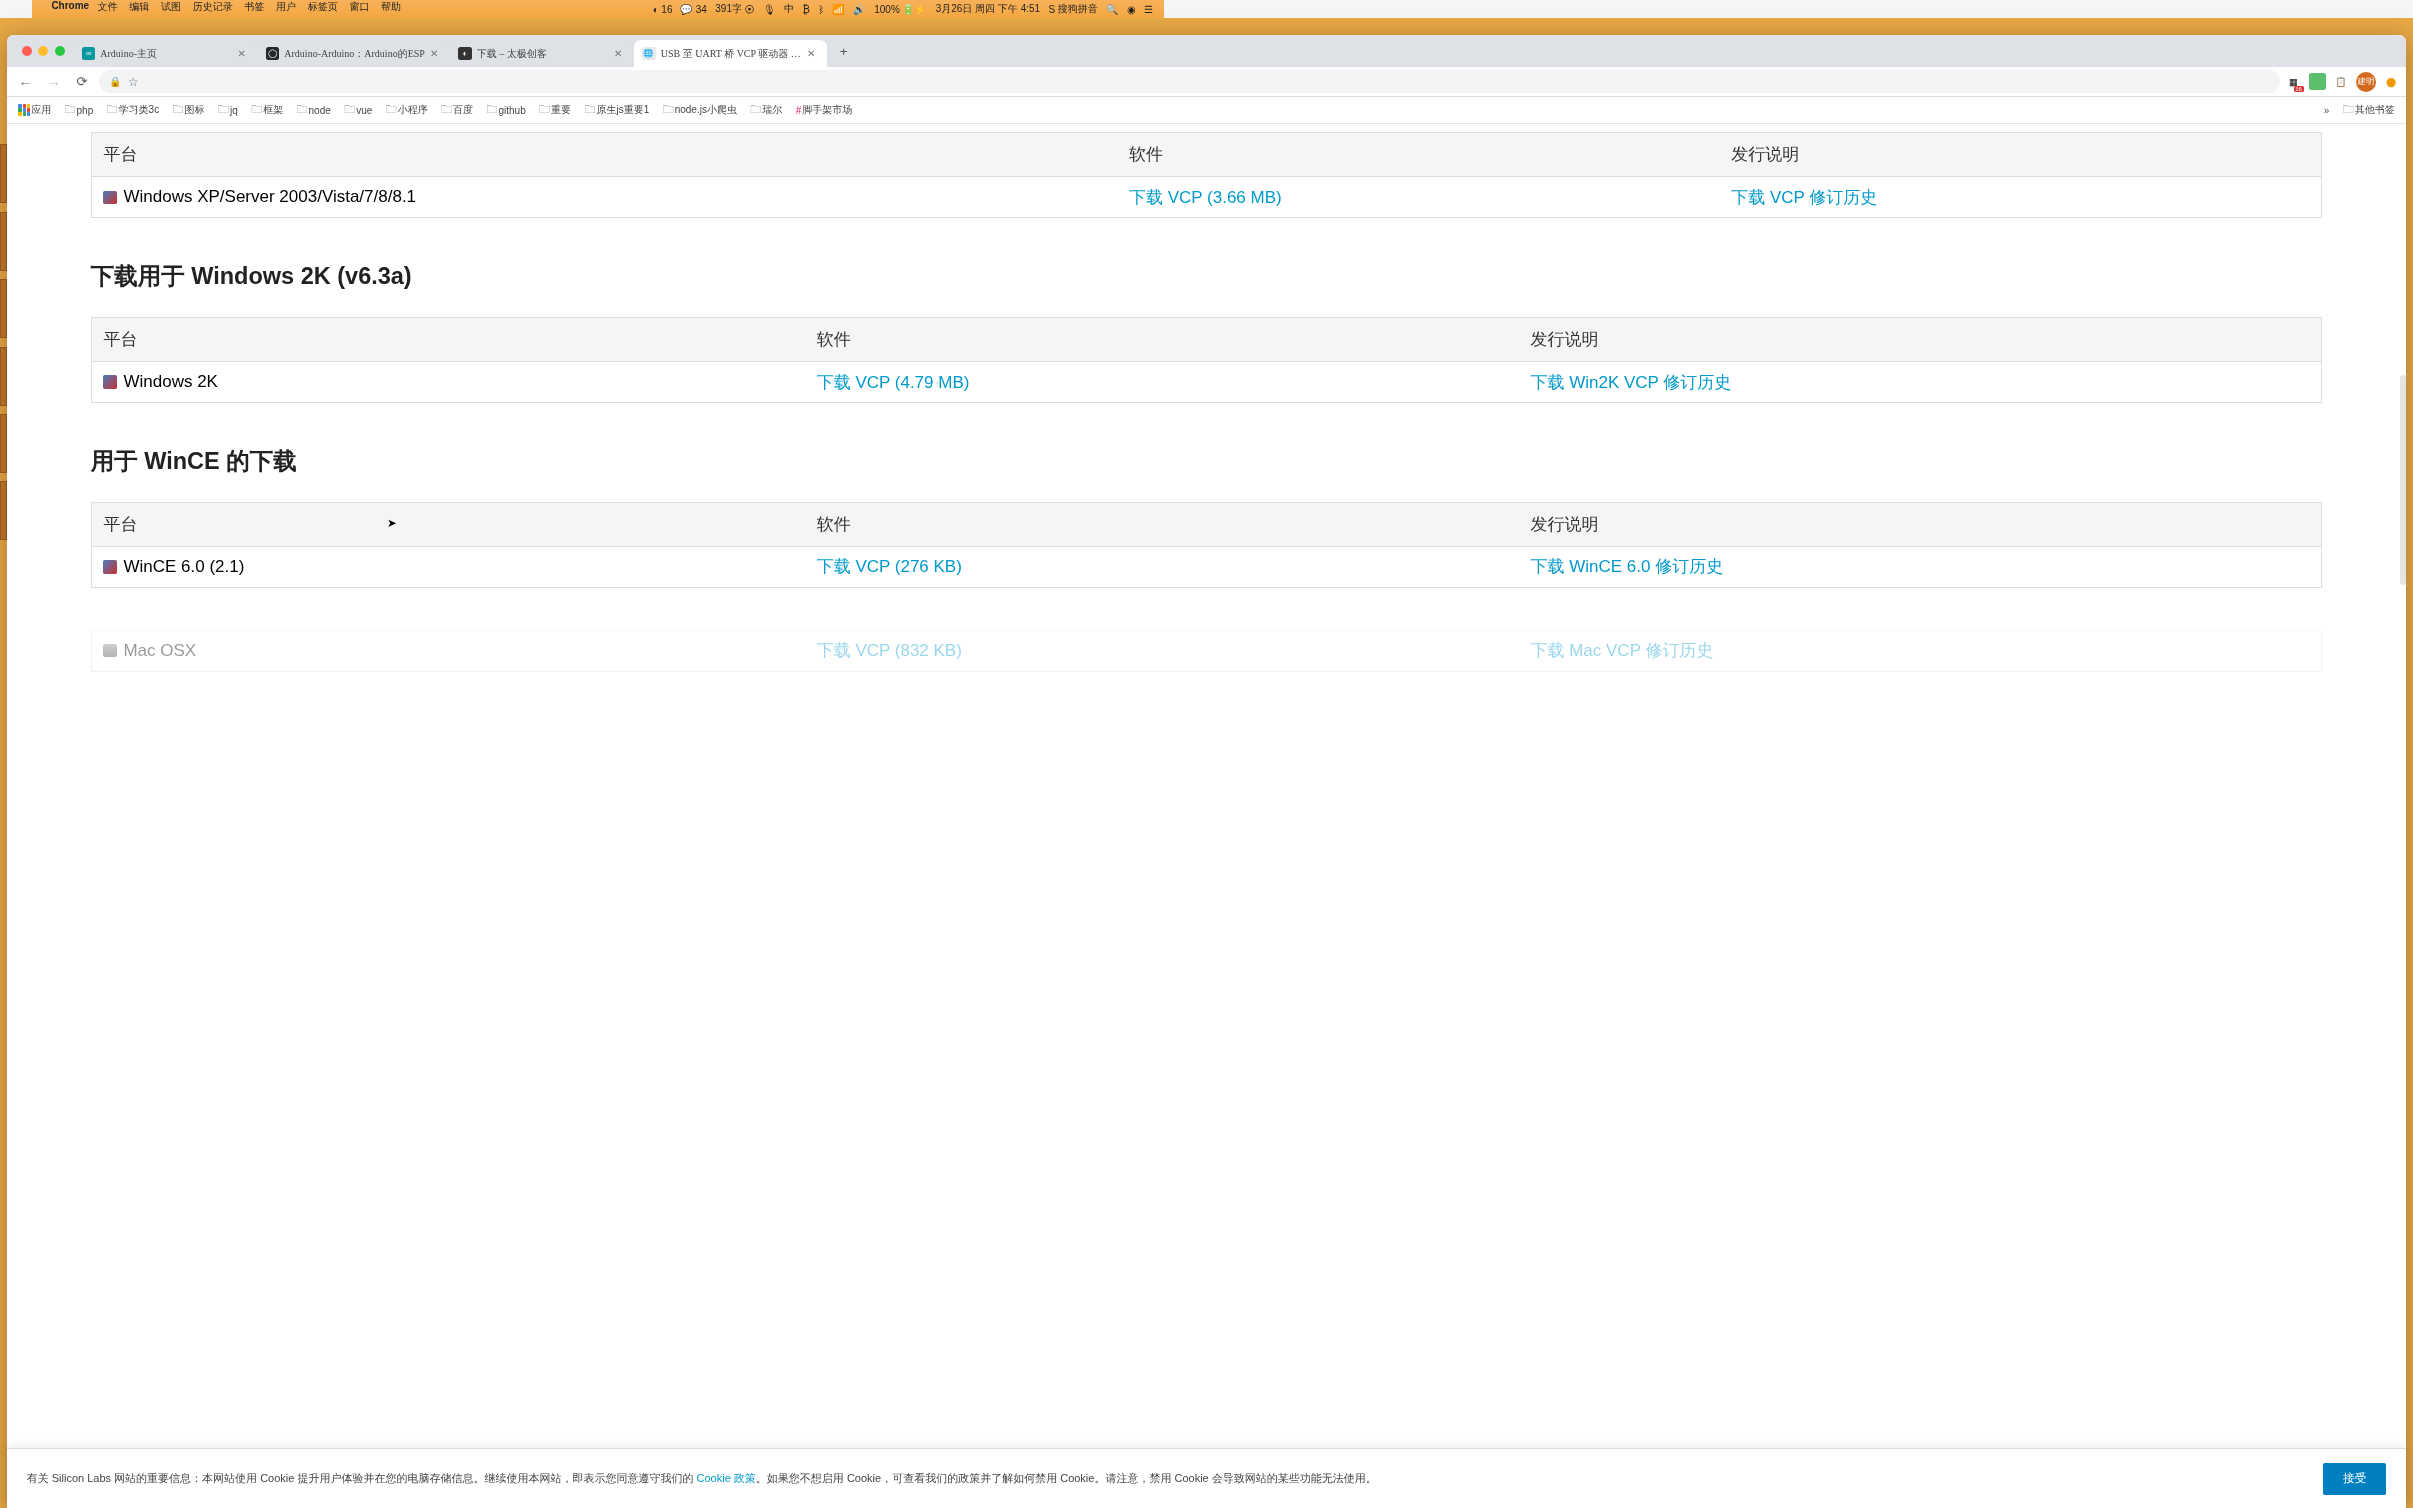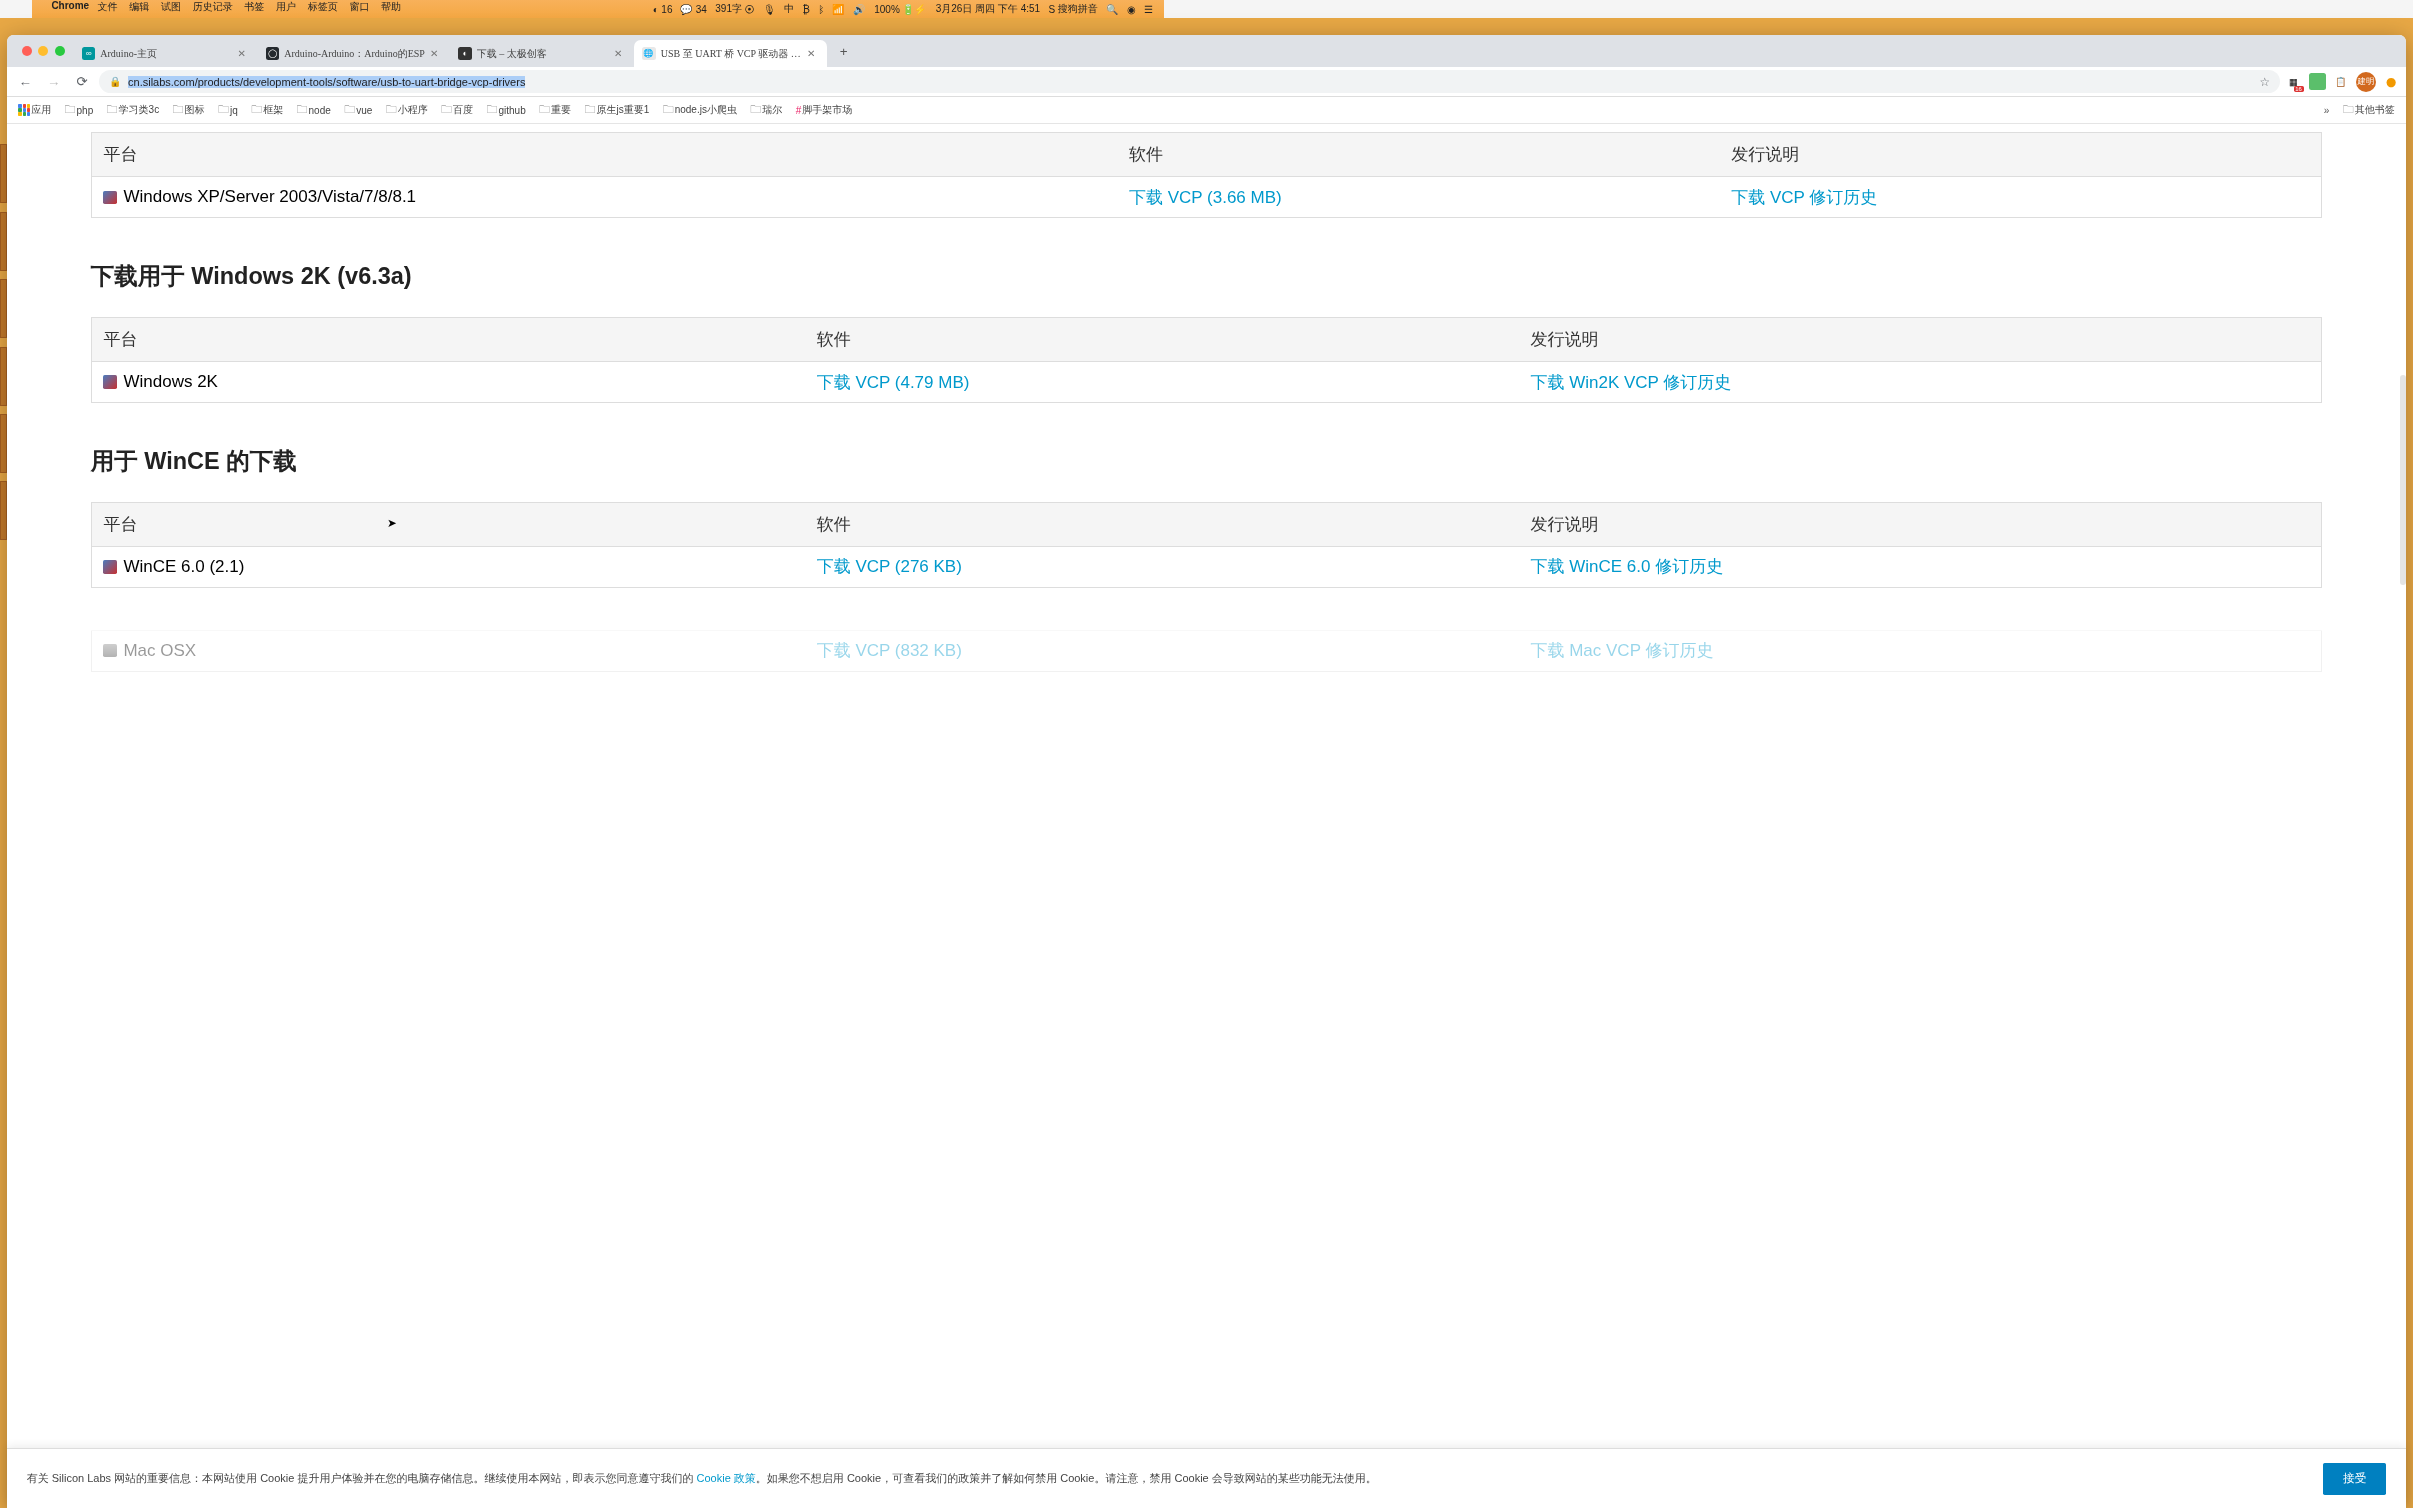--- a/index.html
+++ b/index.html
@@ -154,21 +154,20 @@
     </div>
     <div class="new-tab">+</div>
   </div>
 
   <div class="toolbar">
     <div class="nav-btn">←</div>
     <div class="nav-btn disabled">→</div>
     <div class="nav-btn">⟳</div>
     <div class="addr-bar">
       <span class="lock">🔒</span>
-      <span class="url"><span class="sel">cn.silabs.com/products/development-tools/software/usb-to-uart-bridge-vcp-drivers</span></span>
       <span class="star">☆</span>
     </div>
     <div class="ext-icons">
       <div class="ext-icon" style="position:relative">▦<span style="position:absolute;bottom:-1.7px;right:-1.7px;background:#d33;color:#fff;font-size:5.9px;padding:0 1.7px;border-radius:1.7px">16</span></div>
       <div class="ext-icon" style="background:#5bbf6b"></div>
       <div class="ext-icon">📋</div>
       <div class="avatar">建明</div>
       <div class="ext-icon" style="color:#f29900">⬤</div>
     </div>
   </div>

